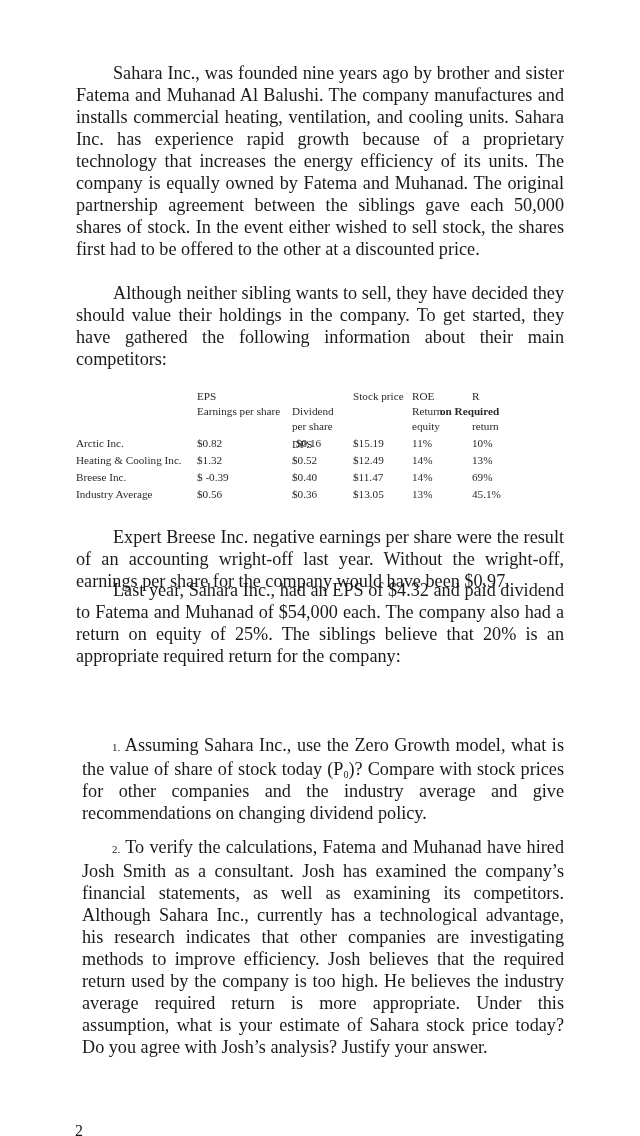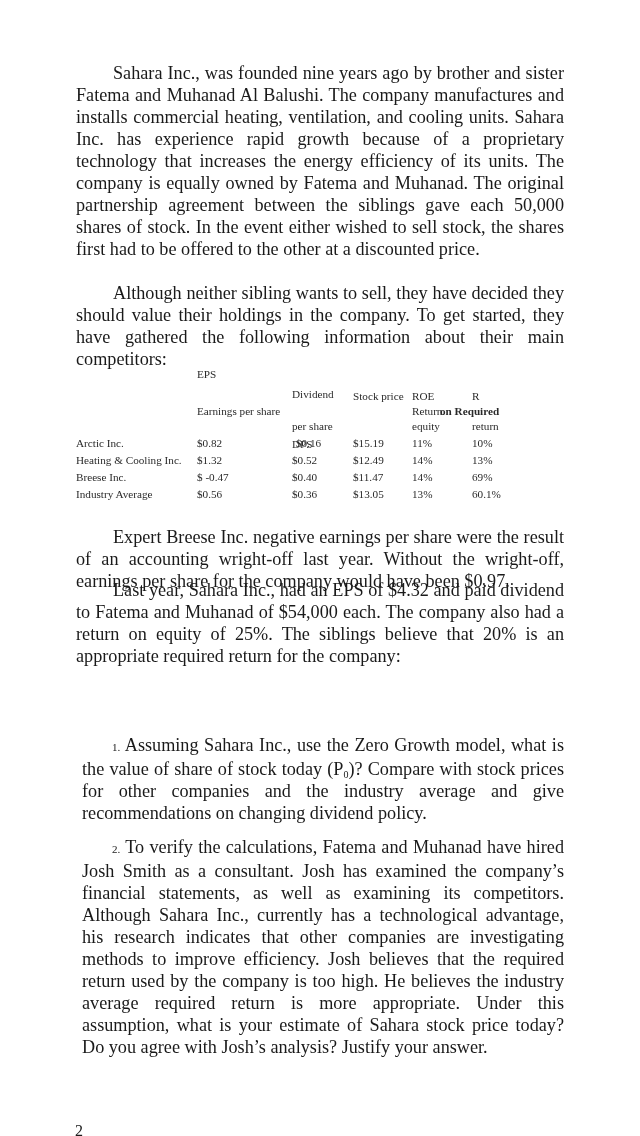--- a/index.html
+++ b/index.html
@@ -29,25 +29,25 @@
 </style>
 </head>
 <body>
 
 <p class="para" style="top:62px;">Sahara Inc., was founded nine years ago by brother and sister Fatema and Muhanad Al Balushi. The company manufactures and installs commercial heating, ventilation, and cooling units. Sahara Inc. has experience rapid growth because of a proprietary technology that increases the energy efficiency of its units. The company is equally owned by Fatema and Muhanad. The original partnership agreement between the siblings gave each 50,000 shares of stock. In the event either wished to sell stock, the shares first had to be offered to the other at a discounted price.</p>
 <p class="para" style="top:282px;">Although neither sibling wants to sell, they have decided they should value their holdings in the company. To get started, they have gathered the following information about their main competitors:</p>
 
 <div class="tbl" style="left:0; top:0;">
 
   <div>
-    <span class="cell" style="left:197px; top:368px;">EPS</span>
+    <span class="cell" style="left:197px; top:390px;">EPS</span>
     <span class="cell" style="left:197px; top:405px;">Earnings per share</span>
 
     <span class="cell" style="left:292px; top:390px;margin-top:48px;">DPS</span>
-    <span class="cell" style="left:292px; top:388px;">Dividend</span>
+    <span class="cell" style="left:292px; top:405px;">Dividend</span>
     <span class="cell" style="left:292px; top:420px;">per share</span>
 
     <span class="cell" style="left:353px; top:390px;">Stock price</span>
 
     <span class="cell" style="left:412px; top:390px;">ROE</span>
     <span class="cell" style="left:412px; top:405px;">Return</span>
     <span class="cell" style="left:412px; top:420px;">equity</span>
 
     <span class="cell" style="left:472px; top:390px;">R</span>
     <span class="cell" style="left:440px; top:405px;font-weight:bold;">on Required</span>
@@ -65,33 +65,33 @@
   <div>
     <span class="cell" style="left:76px; top:454px;">Heating &amp; Cooling Inc.</span>
     <span class="cell" style="left:197px; top:454px;">$1.32</span>
     <span class="cell" style="left:292px; top:454px;">$0.52</span>
     <span class="cell" style="left:353px; top:454px;">$12.49</span>
     <span class="cell" style="left:412px; top:454px;">14%</span>
     <span class="cell" style="left:472px; top:454px;">13%</span>
   </div>
   <div>
     <span class="cell" style="left:76px; top:471px;">Breese Inc.</span>
-    <span class="cell" style="left:197px; top:471px;">$ -0.47</span>
+    <span class="cell" style="left:197px; top:471px;">$ -0.39</span>
     <span class="cell" style="left:292px; top:471px;">$0.40</span>
     <span class="cell" style="left:353px; top:471px;">$11.47</span>
     <span class="cell" style="left:412px; top:471px;">14%</span>
     <span class="cell" style="left:472px; top:471px;">69%</span>
   </div>
   <div>
     <span class="cell" style="left:76px; top:488px;">Industry Average</span>
     <span class="cell" style="left:197px; top:488px;">$0.56</span>
     <span class="cell" style="left:292px; top:488px;">$0.36</span>
     <span class="cell" style="left:353px; top:488px;">$13.05</span>
     <span class="cell" style="left:412px; top:488px;">13%</span>
-    <span class="cell" style="left:472px; top:488px;">60.1%</span>
+    <span class="cell" style="left:472px; top:488px;">45.1%</span>
   </div>
 </div>
 
 <p class="para" style="top:526px;">Expert Breese Inc. negative earnings per share were the result of an accounting wright-off last year. Without the wright-off, earnings per share for the company would have been $0.97.</p>
 <p class="para" style="top:579px;">Last year, Sahara Inc., had an EPS of $4.32 and paid dividend to Fatema and Muhanad of $54,000 each. The company also had a return on equity of 25%. The siblings believe that 20% is an appropriate required return for the company:</p>
 
 <p class="q" style="top:734px;"><span class="qnum">1.</span> <span>Assuming Sahara Inc., use the Zero Growth model, what is the value of share of stock today (P</span><sub>0</sub><span>)? Compare with stock prices for other companies and the industry average and give recommendations on changing dividend policy.</span></p>
 
 <p class="q" style="top:836px;"><span class="qnum">2.</span> <span>To verify the calculations, Fatema and Muhanad have hired Josh Smith as a consultant. Josh has examined the company’s financial statements, as well as examining its competitors. Although Sahara Inc., currently has a technological advantage, his research indicates that other companies are investigating methods to improve efficiency. Josh believes that the required return used by the company is too high. He believes the industry average required return is more appropriate. Under this assumption, what is your estimate of Sahara stock price today? Do you agree with Josh’s analysis? Justify your answer.</span></p>
 

